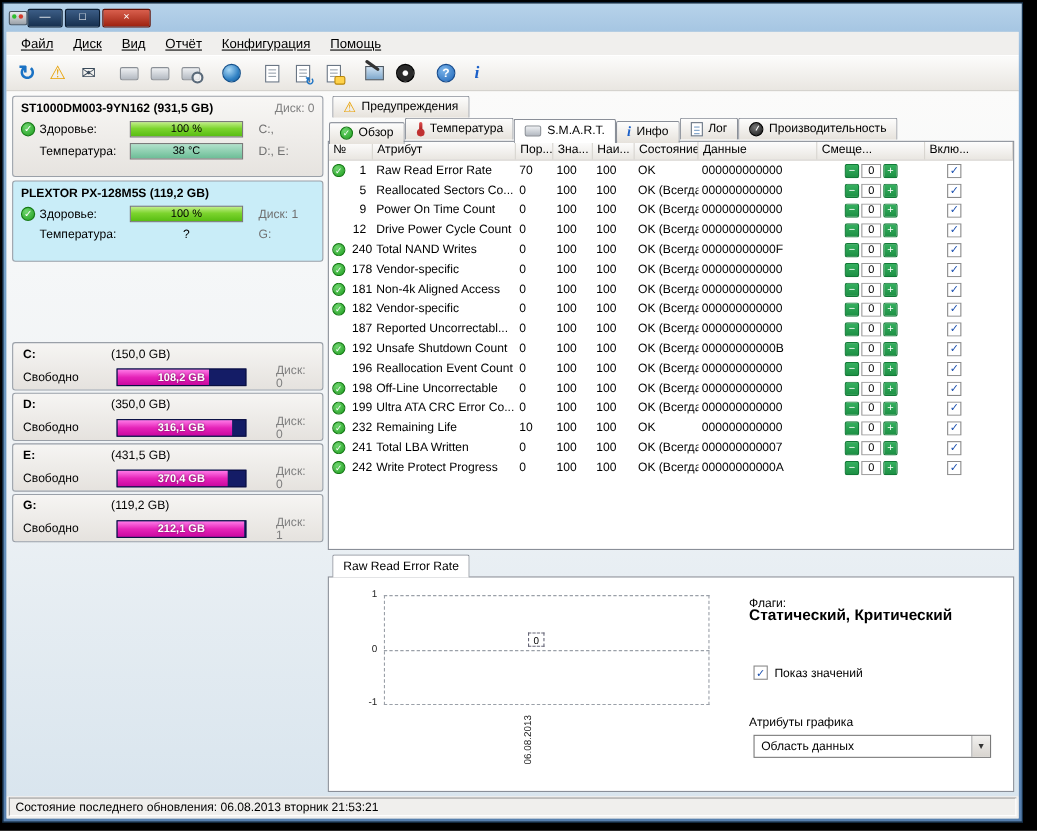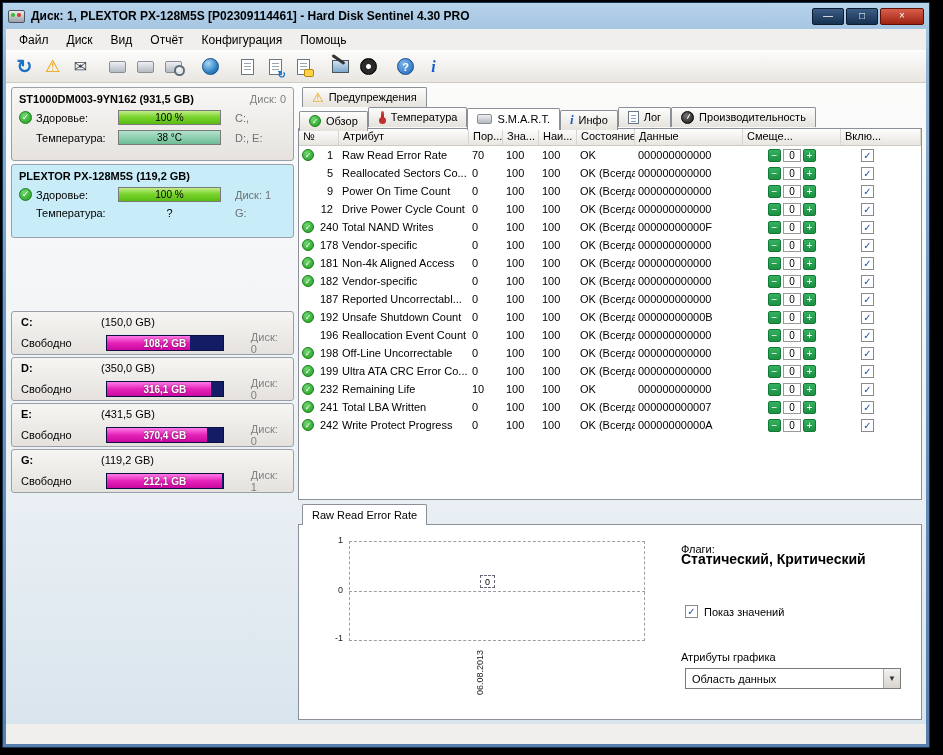--- a/index.html
+++ b/index.html
@@ -16,21 +16,21 @@
   .app-icon::after { content:''; position:absolute; left:8px; top:2px; width:4px; height:4px; border-radius:50%; background:#d43a2a; }
   .title { flex:1; margin-left:6px; font-size:12px; font-weight:bold; color:#000; white-space:nowrap; overflow:hidden; }
   .win-buttons { display:flex; gap:2px; }
   .winbtn { width:32px; height:17px; display:flex; align-items:center; justify-content:center; color:#fff; font-size:10px; line-height:10px; border-radius:2px; border:1px solid #0b1c30; background:linear-gradient(180deg,#3c5d86,#16304f); cursor:default; }
   .winbtn.close { width:44px; background:linear-gradient(180deg,#d95f4d,#9e2210); border-color:#5e0f04; }
 
   .window-body { position:absolute; left:3px; right:3px; top:26px; bottom:3px; background:#f0efed; }
 
   
   .menubar { position:absolute; left:0; right:0; top:0; height:21px; display:flex; align-items:center; padding-left:4px; background:#f0efed; font-size:12px; }
-  .menu-item { padding:3px 9px; }
+  .menu-item { padding:3px 9px;text-decoration:underline; }
   .toolbar { position:absolute; left:0; right:0; top:21px; height:33px; display:flex; align-items:center; padding-left:5px; gap:1px;
     background:linear-gradient(180deg,#fcfcfb,#e9e6e1); border-top:1px solid #fff; border-bottom:1px solid #cfccc7; }
   .tbtn { width:27px; height:27px; display:flex; align-items:center; justify-content:center; }
   .tsep { width:8px; height:27px; }
   .ticon { display:flex; align-items:center; justify-content:center; }
   [data-name="refresh-icon"] { color:#1a72c4; font-size:19px; font-weight:bold; }
   [data-name="warning-icon"], [data-name="warnings-tab-icon"] { color:#e8a000; font-size:17px; }
   [data-name="mail-icon"] { color:#3a4a5a; font-size:16px; }
   [data-name="disk-test-icon"], [data-name="disk-surface-icon"], [data-name="disk-search-icon"] {
     width:17px; height:12px; border:1px solid #8a8f96; border-radius:2px; background:linear-gradient(180deg,#eef0f3,#b4bac2); position:relative; }
@@ -143,21 +143,20 @@
   .status-cell { position:absolute; left:2px; right:2px; top:1px; bottom:2px; border:1px solid; border-color:#9a9a9a #ffffff #ffffff #9a9a9a;
     display:flex; align-items:center; padding-left:5px; font-size:11px; background:#f0efed; white-space:nowrap; overflow:hidden; }
 </style>
 </head>
 <body>
 
 <div class="desktop" data-name="desktop">
   <div class="window" data-name="app-window">
     <div class="titlebar" data-name="titlebar">
       <span class="app-icon" data-name="app-icon"></span>
-      <span class="title" data-name="window-title">Диск: 1, PLEXTOR PX-128M5S [P02309114461]  -  Hard Disk Sentinel 4.30 PRO</span>
       <span class="win-buttons" data-name="window-controls">
         <span class="winbtn" data-name="minimize-button">—</span>
         <span class="winbtn" data-name="maximize-button">□</span>
         <span class="winbtn close" data-name="close-button">×</span>
       </span>
     </div>
 
     <div class="window-body" data-name="window-body">
       <div class="menubar" id="menubar" data-name="menubar">
           <span class="menu-item" data-name="menu-item-0">Файл</span>
@@ -690,15 +689,18 @@
             </div>
             <div class="graph-attr-label" data-name="graph-attributes-label">Атрибуты графика</div>
             <div class="dropdown" data-name="graph-attributes-select">
               <span data-name="dropdown-value">Область данных</span>
               <span class="dd-btn" data-name="dropdown-arrow-icon">▼</span>
             </div>
           </div>
         </div>
       </div>
 
+      <div class="statusbar" data-name="status-bar">
+        <span class="status-cell" data-name="status-text">Состояние последнего обновления: 06.08.2013 вторник 21:53:21</span>
+      </div>
     </div>
   </div>
 </div>
 
 </body></html>

